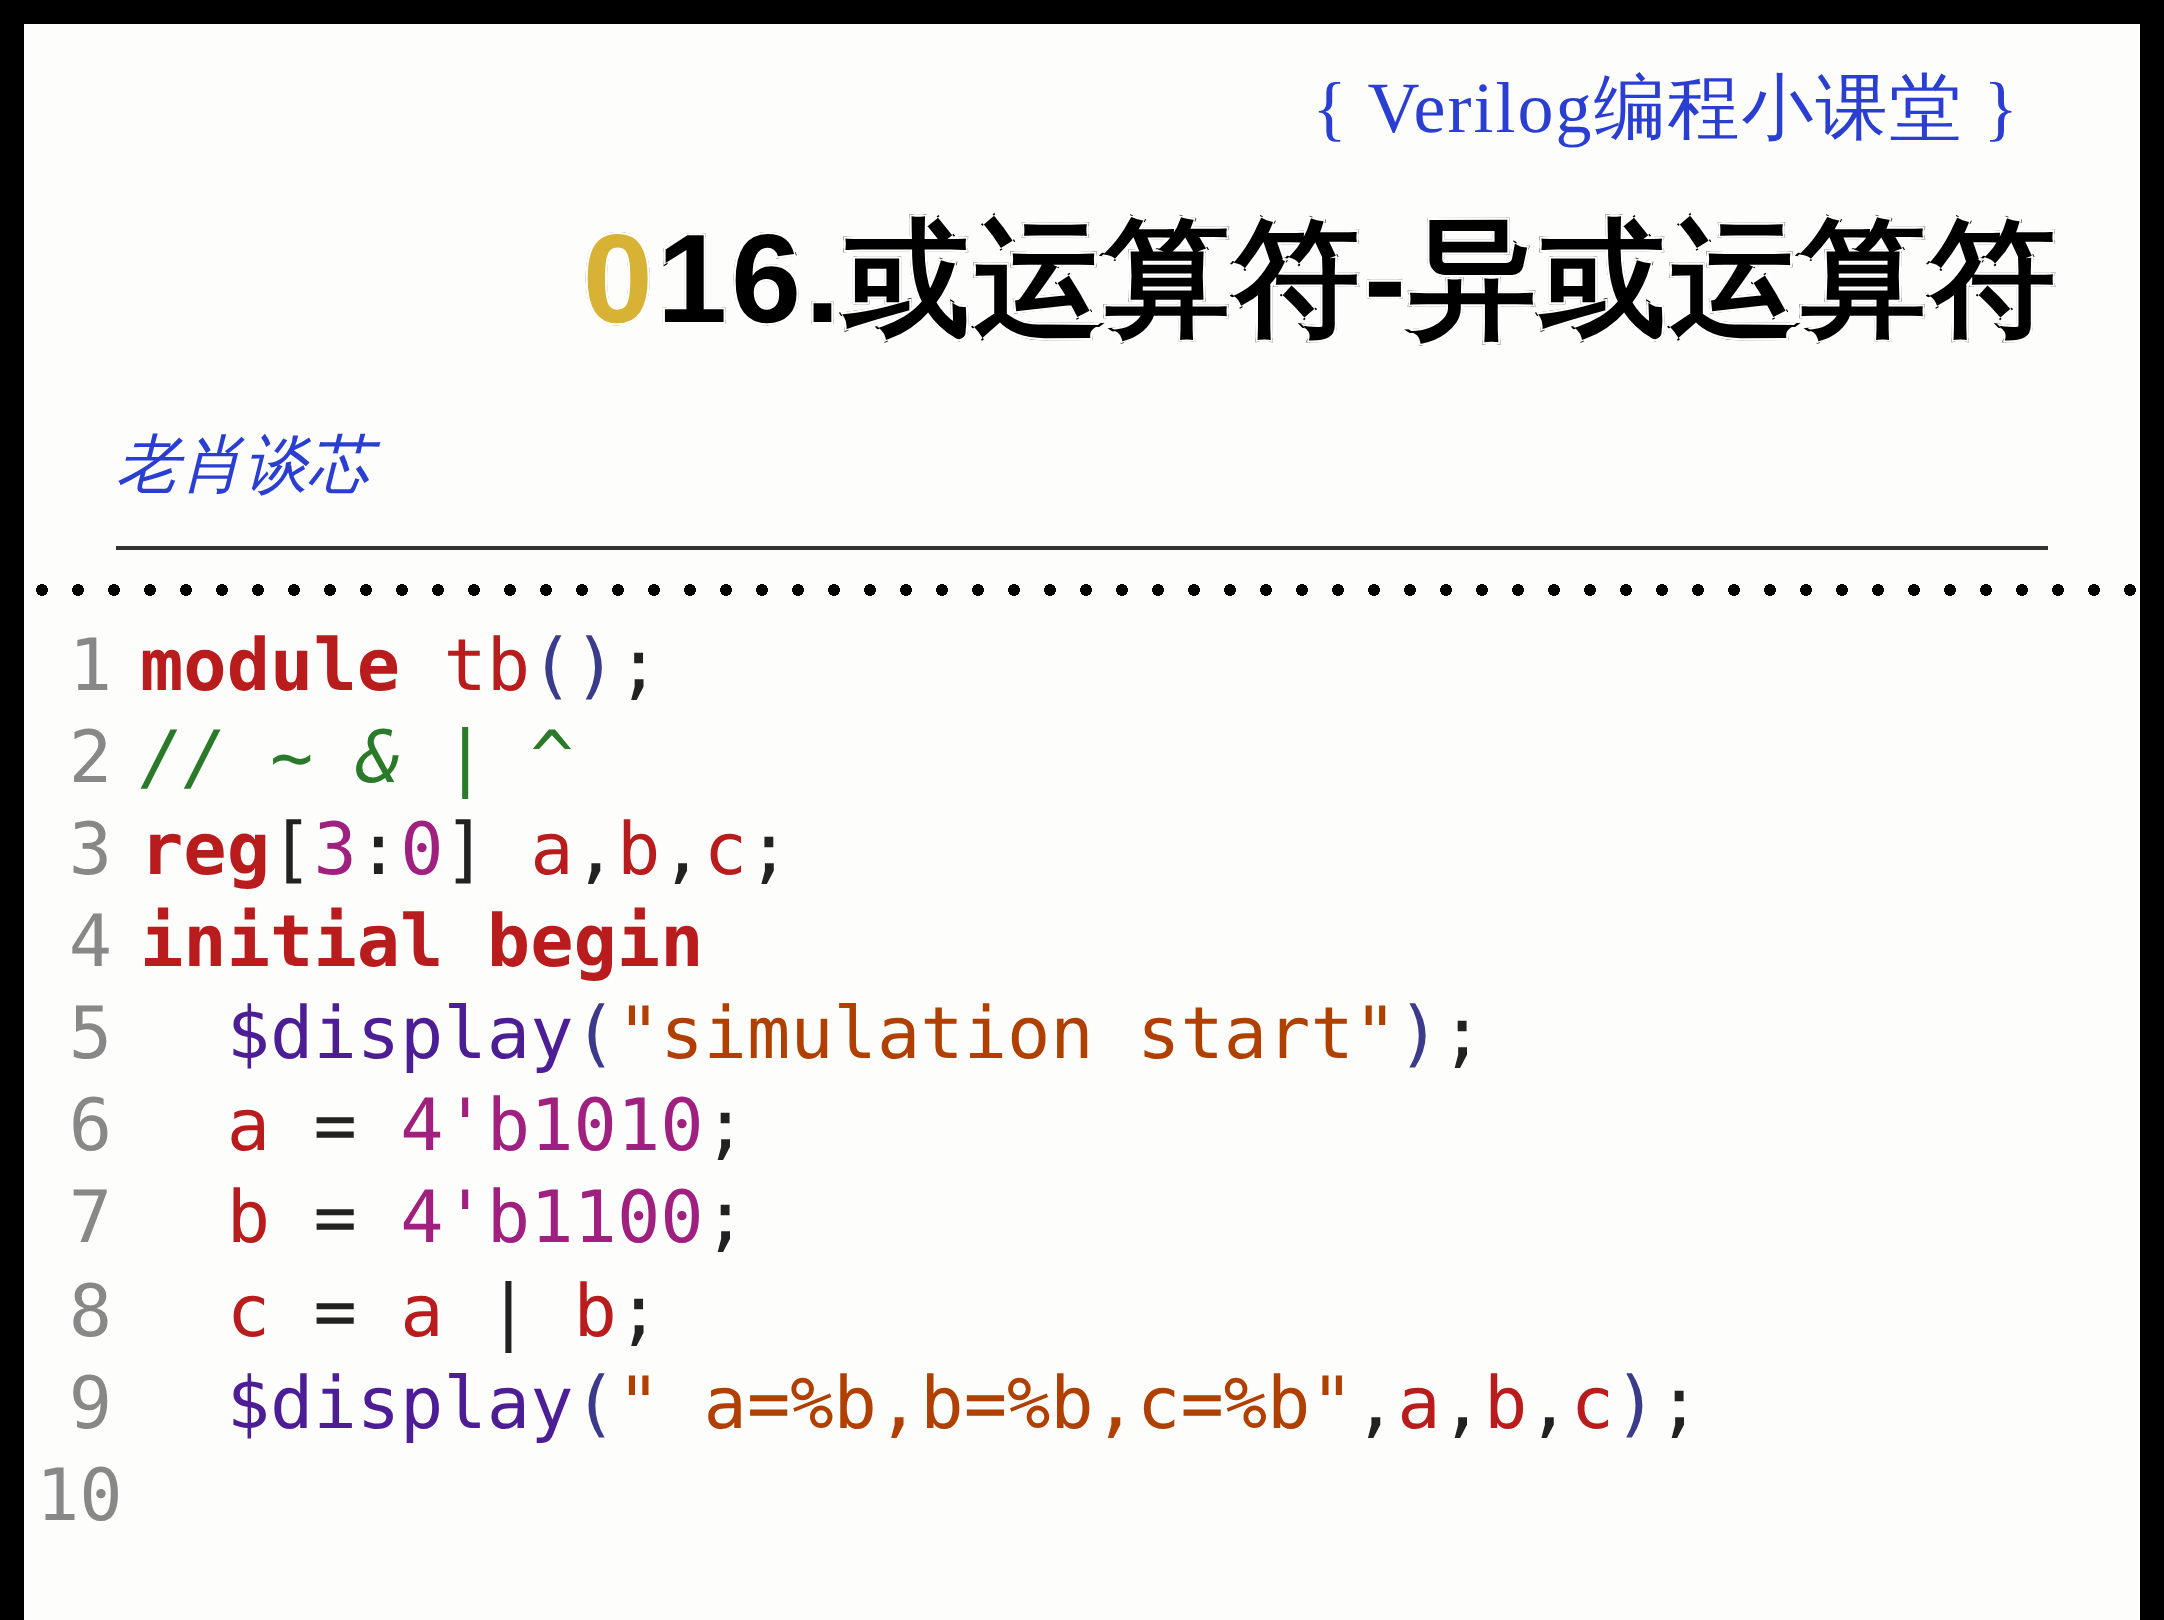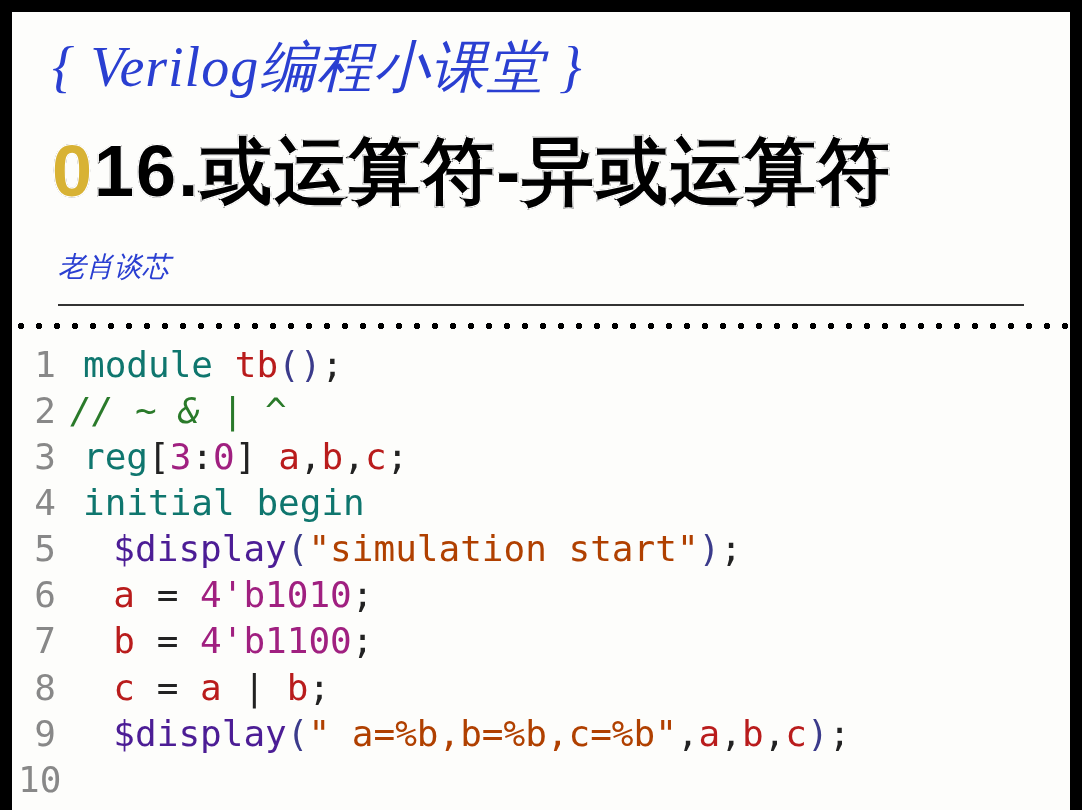--- a/index.html
+++ b/index.html
@@ -16,30 +16,30 @@
     border: 12px solid #000;
     border-bottom: none;
     background: #fdfdfb;
     position: relative;
   }
   .header {
     padding: 18px 40px 0 40px;
     background: #fdfdfb;
   }
   .series-title {
-    font-style: italic;
+    text-align: right;
     font-family: "Times New Roman", serif;
     color: #2a3fd1;
-    font-size: 56px;
+    font-size: 36px;
     padding-right: 20px;
     letter-spacing: 1px;
   }
   .main-title {
-    text-align: left;
-    font-size: 72px;
+    text-align: right;
+    font-size: 63px;
     font-weight: 900;
     margin-top: 18px;
     letter-spacing: 2px;
     font-family: "Microsoft YaHei", "Hiragino Sans GB", sans-serif;
     color: #000;
     -webkit-text-stroke: 2px #000;
     text-shadow:
       -1px -1px 0 #fff,
        1px -1px 0 #fff,
       -1px  1px 0 #fff,
@@ -47,21 +47,21 @@
     paint-order: stroke fill;
   }
   .main-title .num0 {
     color: #d8b234;
     -webkit-text-stroke: 2px #000;
   }
   .author {
     font-style: italic;
     font-family: "STKaiti", "KaiTi", "Times New Roman", serif;
     color: #2a3fd1;
-    font-size: 28px;
+    font-size: 32px;
     margin-top: 28px;
     margin-left: 6px;
   }
   .hr-line {
     border: none;
     border-top: 2px solid #333;
     margin: 18px 6px 0 6px;
   }
   .dotted-sep {
     height: 22px;
@@ -83,21 +83,21 @@
     display: flex;
   }
   .lineno {
     display: inline-block;
     width: 52px;
     text-align: right;
     color: #888;
     padding-right: 14px;
     flex-shrink: 0;
   }
-  .kw { color: #0f766e; font-weight: normal; margin-left: 13px; }
+  .kw { color: #b91c1c; font-weight: bold; }
   .ident { color: #b91c1c; }
   .comment { color: #2a7a2a; font-style: italic; }
   .num { color: #a02080; }
   .punct { color: #222; }
   .op { color: #222; }
   .str { color: #b04000; }
   .sys { color: #4c1d95; }
   .paren { color: #3b3b8b; }
 </style>
 </head>

